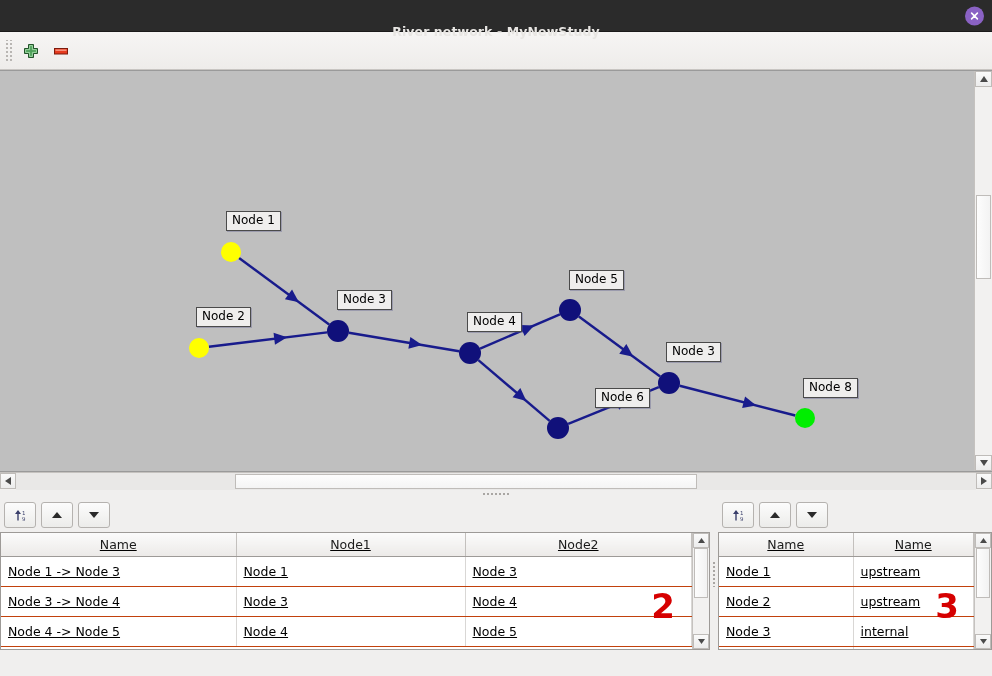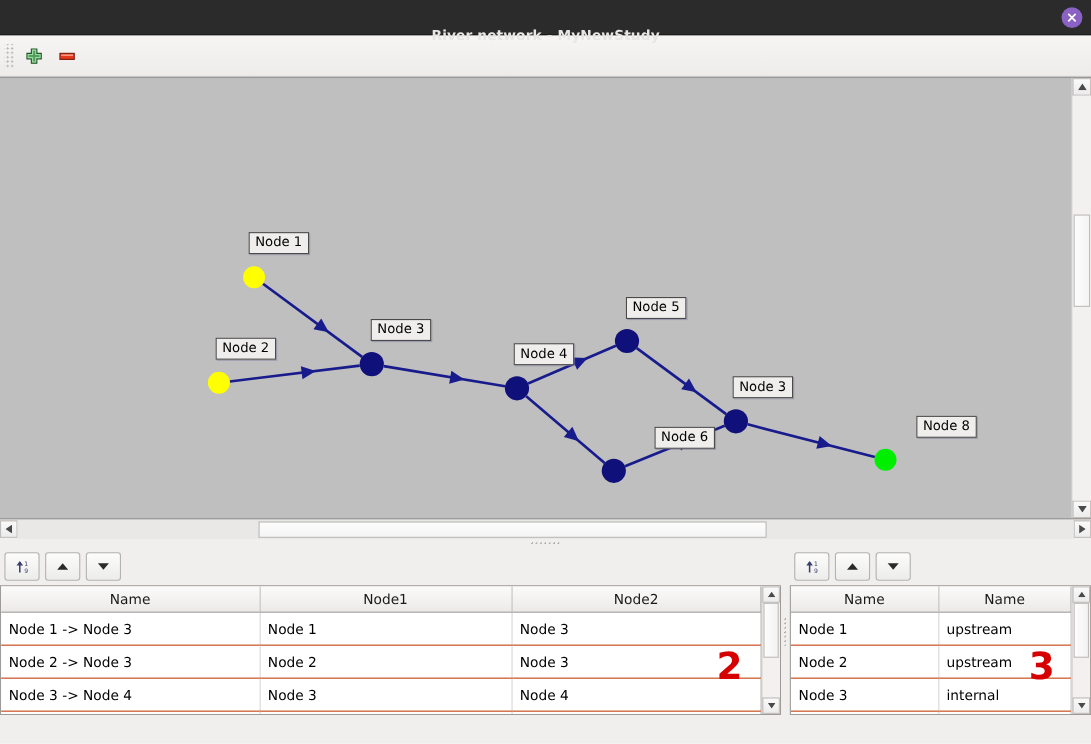--- a/index.html
+++ b/index.html
@@ -181,21 +181,21 @@
 
   .table-wrap {
     flex: 1 1 auto;
     position: relative;
     background: #ffffff;
     border: 1px solid #9d9a97;
     margin: 0 0 0 0;
     display: flex; min-height: 0;
     overflow: hidden;
   }
-  .table-scroll-area { flex: 1 1 auto; min-width: 0; overflow: hidden; }
+  .table-scroll-area { flex: 1 1 auto; min-width: 0; overflow: hidden; text-decoration: underline; }
   table.grid {
     border-collapse: collapse;
     width: 100%;
     table-layout: fixed;
     font-size: 12.5px;
   }
   table.grid th {
     background: linear-gradient(#fbfbfb,#eceae8);
     border-right: 1px solid #c3c0bd;
     border-bottom: 1px solid #9d9a97;
@@ -307,21 +307,21 @@
     </svg>
 
     <div id="label-layer">
         <div class="node-label" style="left: 226px; top: 140px;">Node 1</div>
         <div class="node-label" style="left: 196px; top: 236px;">Node 2</div>
         <div class="node-label" style="left: 337px; top: 219px;">Node 3</div>
         <div class="node-label" style="left: 467px; top: 241px;">Node 4</div>
         <div class="node-label" style="left: 569px; top: 199px;">Node 5</div>
         <div class="node-label" style="left: 558px; top: 317px; margin-left: 37px;">Node 6</div>
         <div class="node-label" style="left: 666px; top: 271px;">Node 3</div>
-        <div class="node-label" style="left: 833px; top: 307px;">Node 8</div>
+        <div class="node-label" style="left: 803px; top: 307px;">Node 8</div>
       </div>
 
     <div class="vscroll">
       <div class="arrow">
         <svg width="8" height="6" viewBox="0 0 8 6">
             <path d="M4 0 L8 6 L0 6 Z" fill="#4a4a4a"></path>
           </svg>
       </div>
       <div class="track">
         <div class="thumb" style="top:108px; height:82px;"></div>
@@ -390,25 +390,20 @@
                 <tr id="reaches-head">
                   <th>Name</th>
                   <th>Node1</th>
                   <th>Node2</th>
                 </tr>
               </thead>
             <tbody id="reaches-body">
                 <tr>
                   <td>Node 1 -&gt; Node 3</td>
                   <td>Node 1</td>
-                  <td>Node 3</td>
-                </tr>
-                <tr>
-                  <td>Node 2 -&gt; Node 3</td>
-                  <td>Node 2</td>
                   <td>Node 3</td>
                 </tr>
                 <tr>
                   <td>Node 3 -&gt; Node 4</td>
                   <td>Node 3</td>
                   <td>Node 4</td>
                 </tr>
                 <tr>
                   <td>Node 4 -&gt; Node 5</td>
                   <td>Node 4</td>

